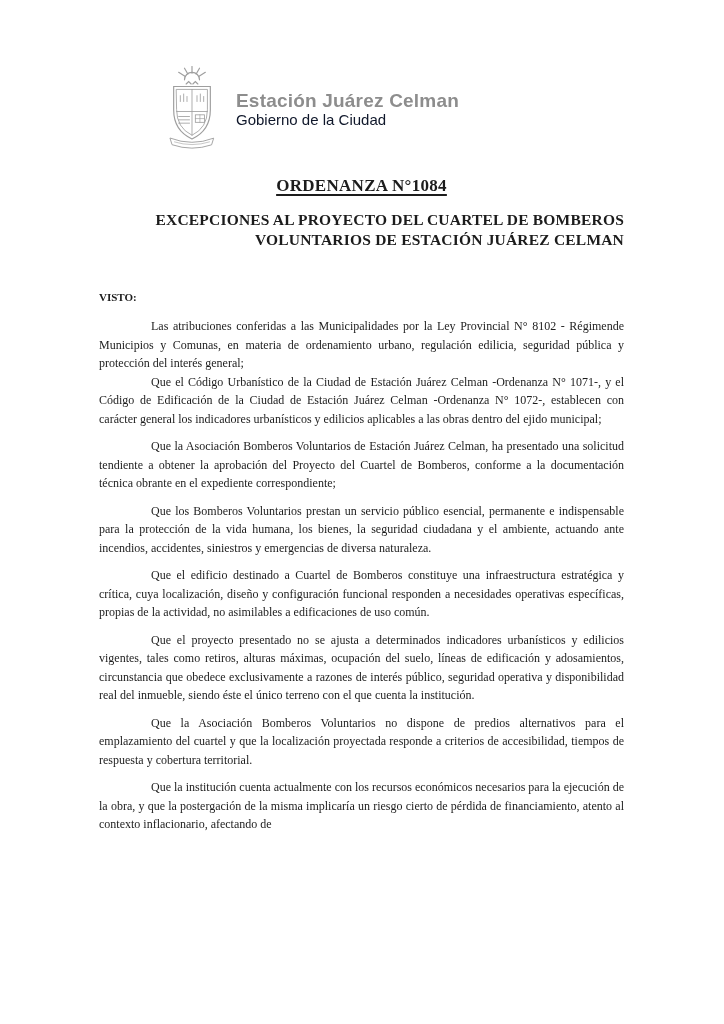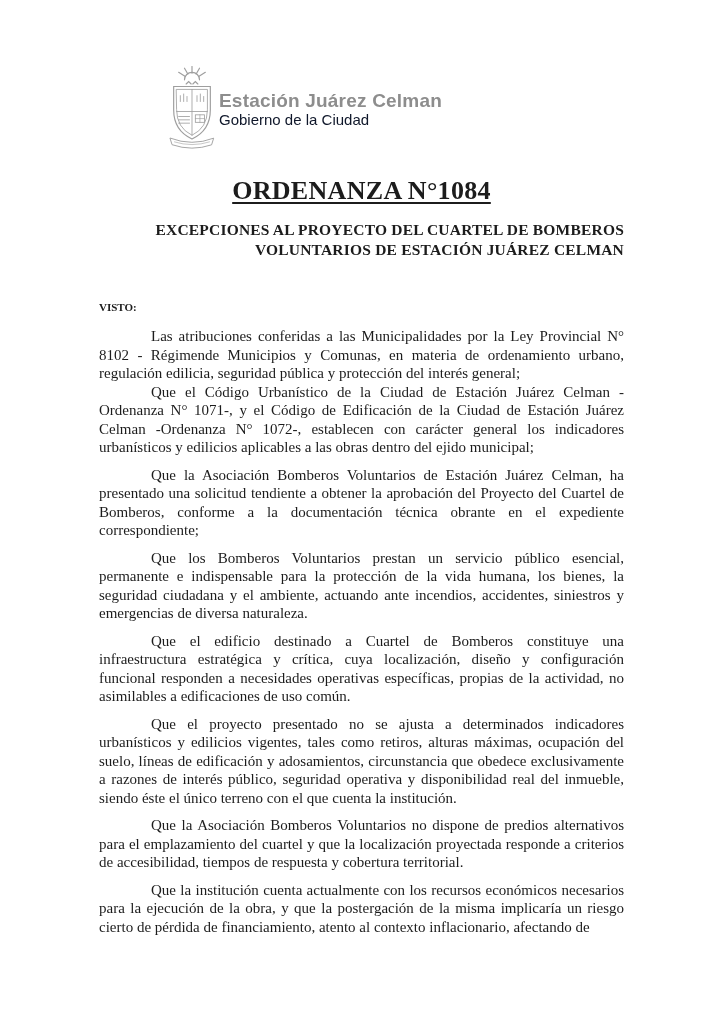--- a/index.html
+++ b/index.html
@@ -15,21 +15,21 @@
     background: #ffffff;
     padding: 62px 100px 0 99px;
     font-family: "Liberation Serif", serif;
     color: #1c1c1c;
     overflow: hidden;
   }
   
   .logo-row {
     display: flex;
     align-items: center;
-    gap: 2px;
+    gap: 19px;
     margin-left: 68px;
     margin-bottom: 20px;
     height: 94px;
   }
   .crest {
     display: inline-block;
     width: 50px;
     height: 94px;
     flex: 0 0 auto;
   }
@@ -46,21 +46,21 @@
   .org-sub {
     font-family: "Liberation Sans", sans-serif;
     font-size: 15px;
     color: #0f172a;
     line-height: 17px;
   }
   
   .title {
     margin: 0 0 14px 0;
     text-align: center;
-    font-size: 26px;
+    font-size: 17px;
     font-weight: bold;
     letter-spacing: 0.3px;
   }
   .title .u {
     text-decoration: underline;
     text-decoration-thickness: 2px;
     text-underline-offset: 3px;
   }
   .subtitle {
     margin: 0 0 38px 0;
@@ -72,21 +72,21 @@
   }
   
   .section-heading {
     font-size: 11px;
     font-weight: bold;
     margin: 0 0 10px 0;
     line-height: 19px;
   }
   .body-paragraph {
     margin: 0 0 9px 0;
-    font-size: 15px;
+    font-size: 12px;
     line-height: 18.5px;
     text-align: justify;
     text-indent: 52px;
   }
   .body-paragraph:last-child { margin-bottom: 0; }
 </style>
 </head>
 <body>
 
 <div class="page">

